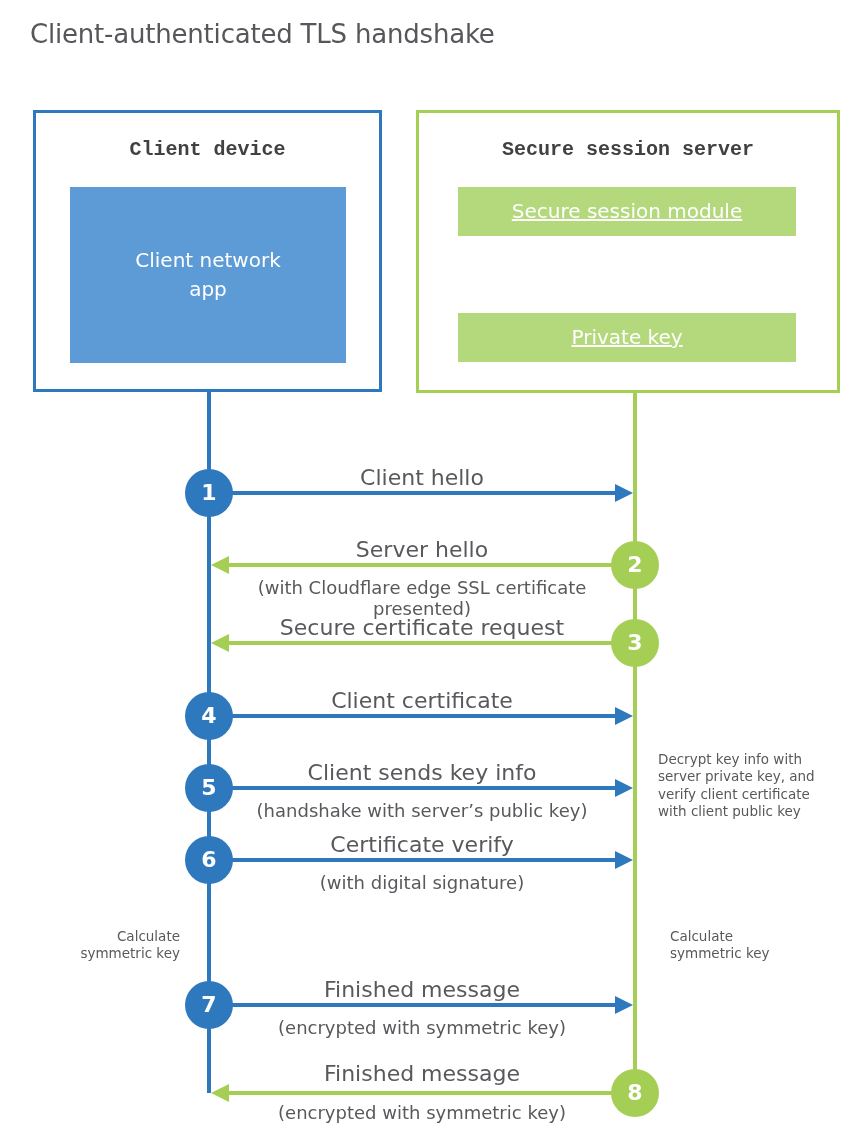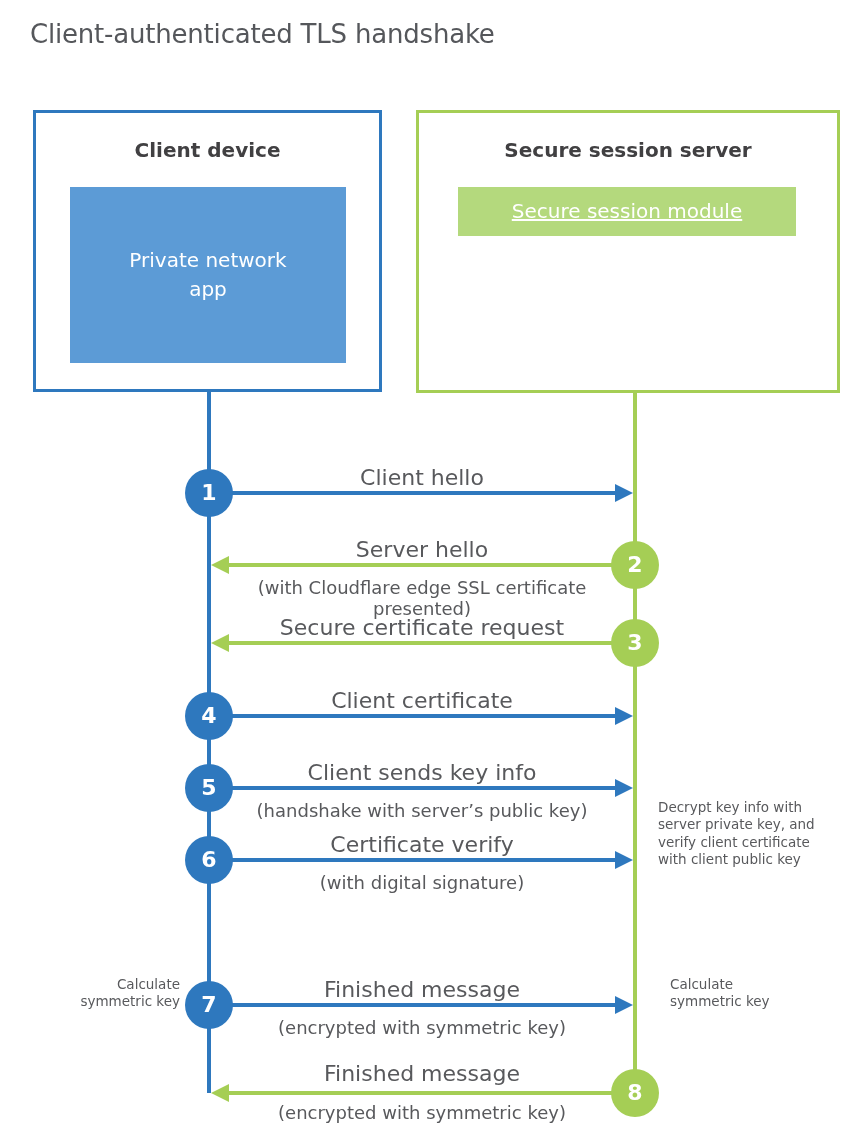--- a/index.html
+++ b/index.html
@@ -9,21 +9,21 @@
   }
   .title {
     position:absolute; left:30px; top:19px; font-size:26px; font-weight:400;
     letter-spacing:-0.2px; color:var(--title-gray,#55575B); margin:0;
   }
   .actor-box { position:absolute; box-sizing:border-box; background:#fff; }
   .actor-box.client { left:33px; top:110px; width:349px; height:282px; border:3px solid var(--blue,#2E78BE); }
   .actor-box.server { left:416px; top:110px; width:424px; height:283px; border:3px solid var(--green,#A5CE55); }
   .actor-title {
     position:absolute; left:0; right:0; top:25px; text-align:center;
-    font-size:20px; font-weight:bold; color:var(--text-dark,#414042);
+    font-size:20px; font-weight:bold; color:var(--text-dark,#414042);font-family:Liberation Mono, monospace;
   }
   .inner-app {
     position:absolute; left:34px; top:74px; width:276px; height:176px;
     background:var(--blue-fill,#5C9BD6); color:#fff; font-size:20px;
     display:flex; align-items:center; justify-content:center; text-align:center; line-height:1.45;
   }
   .inner-app span { display:inline-block; max-width:170px; }
   .bar {
     position:absolute; left:39px; width:338px; height:49px;
     background:var(--green-fill,#B4D97D); color:#fff; font-size:20px;
@@ -46,42 +46,43 @@
   .circle.blue-bg { background:var(--blue,#2E78BE); }
   .circle.green-bg { background:var(--green,#A5CE55); }
   .alabel {
     position:absolute; left:209px; width:426px; text-align:center;
     font-size:22px; line-height:19px; color:var(--text-gray,#58595C); z-index:2;
   }
   .asub {
     position:absolute; left:209px; width:426px; text-align:center;
     font-size:18px; color:var(--text-gray,#58595C); z-index:2;
   }
-  .note { position:absolute; font-size:13.5px; line-height:1.28; color:var(--text-gray,#58595C);margin-top:48px; }
+  .note { position:absolute; font-size:13.5px; line-height:1.28; color:var(--text-gray,#58595C); }
   .note.decrypt { left:658px; top:751px; width:175px; }
   .note.calc-left { left:75px; top:928px; width:105px; text-align:right; }
   .note.calc-right { left:670px; top:928px; width:105px; text-align:left; }
 </style>
 </head>
 <body>
 
 <div class="canvas">
 
   <h1 class="title">Client-authenticated TLS handshake</h1>
 
   <div class="actor-box client">
     <div class="actor-title">Client device</div>
     <div class="inner-app">
-      <span>Private network app</span>
+      <span>Client network app</span>
     </div>
   </div>
 
   <div class="actor-box server">
     <div class="actor-title">Secure session server</div>
     <div class="bar" style="top:74px">Secure session module</div>
+    <div class="bar" style="top:200px">Private key</div>
   </div>
 
   <div class="lifeline blue-l"></div>
   <div class="lifeline green-l"></div>
 
   <div>
     <div class="hline blue" style="left:209px;top:491px;width:407px"></div>
     <div class="ahead to-right" style="left:615px;top:484px"></div>
     <div class="circle blue-bg" style="left:185px;top:469px">1</div>
     <div class="alabel" style="top:468px">Client hello</div>

